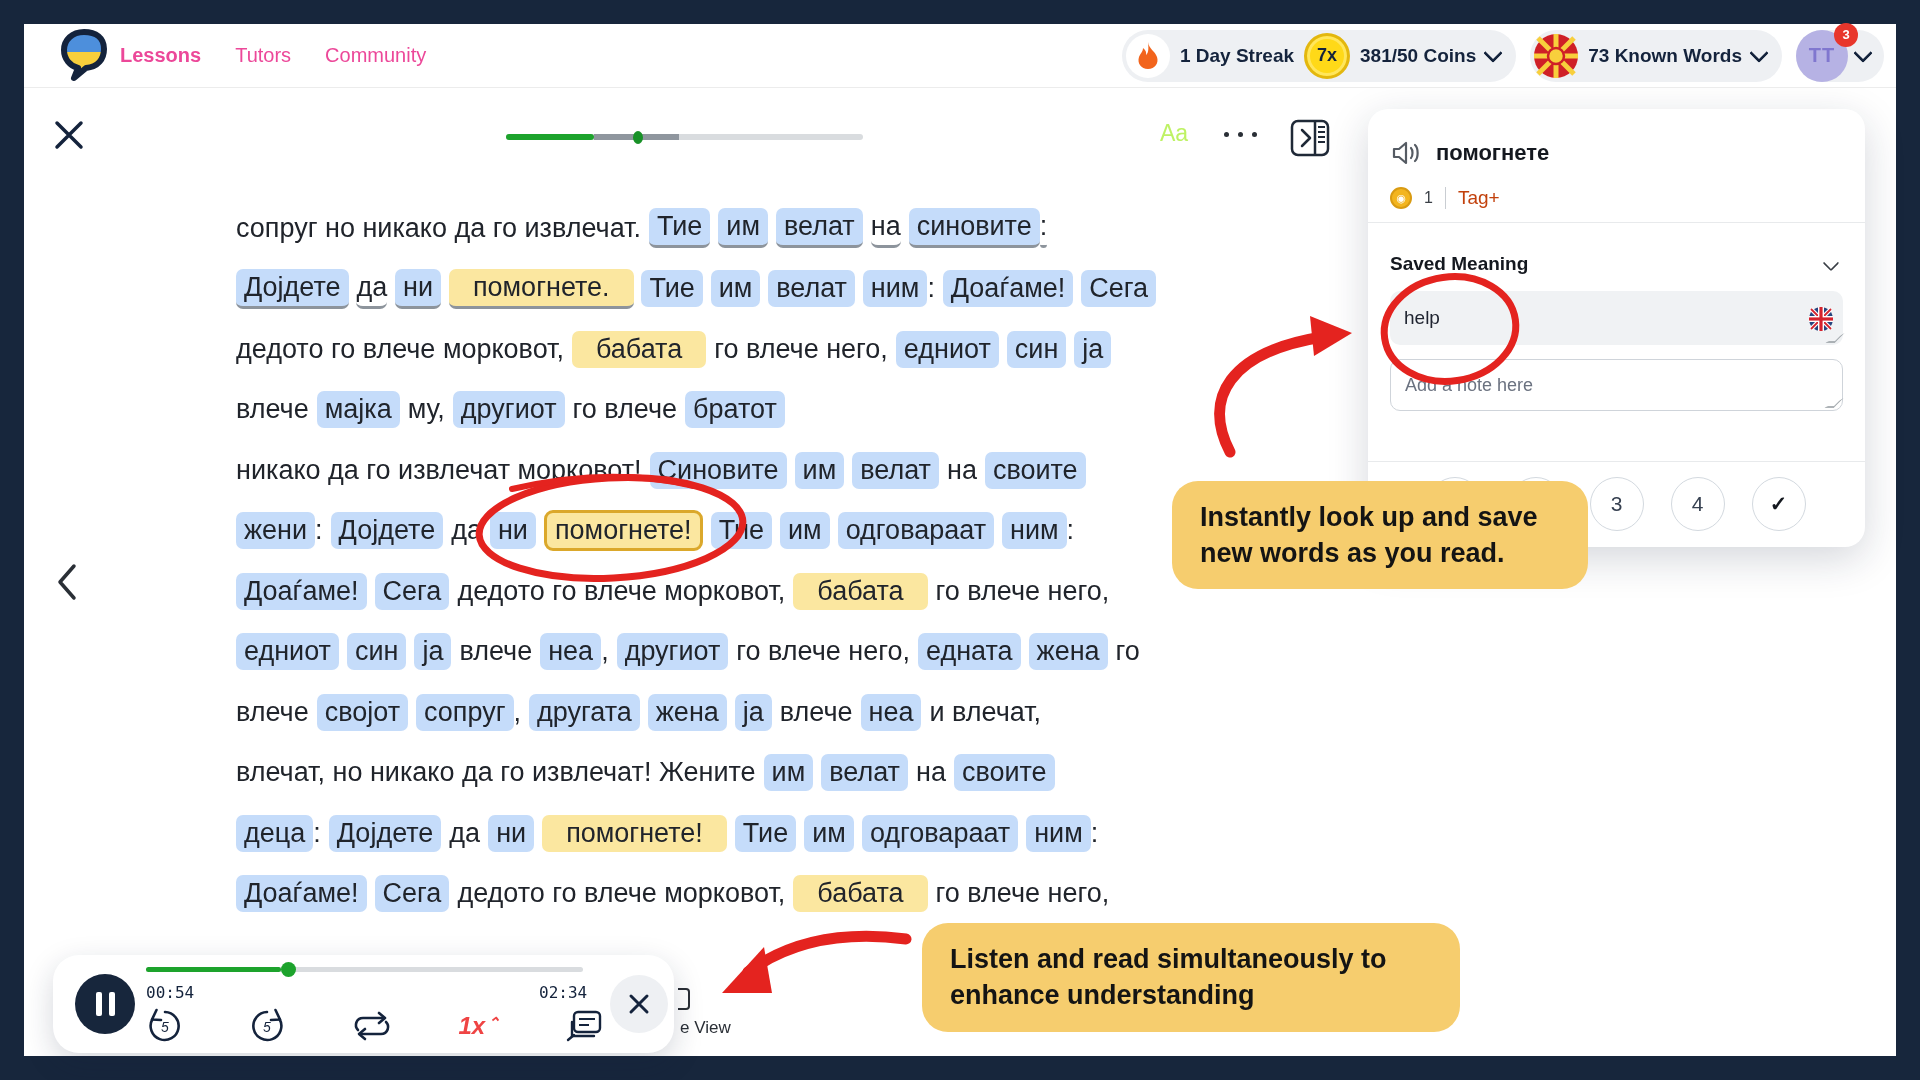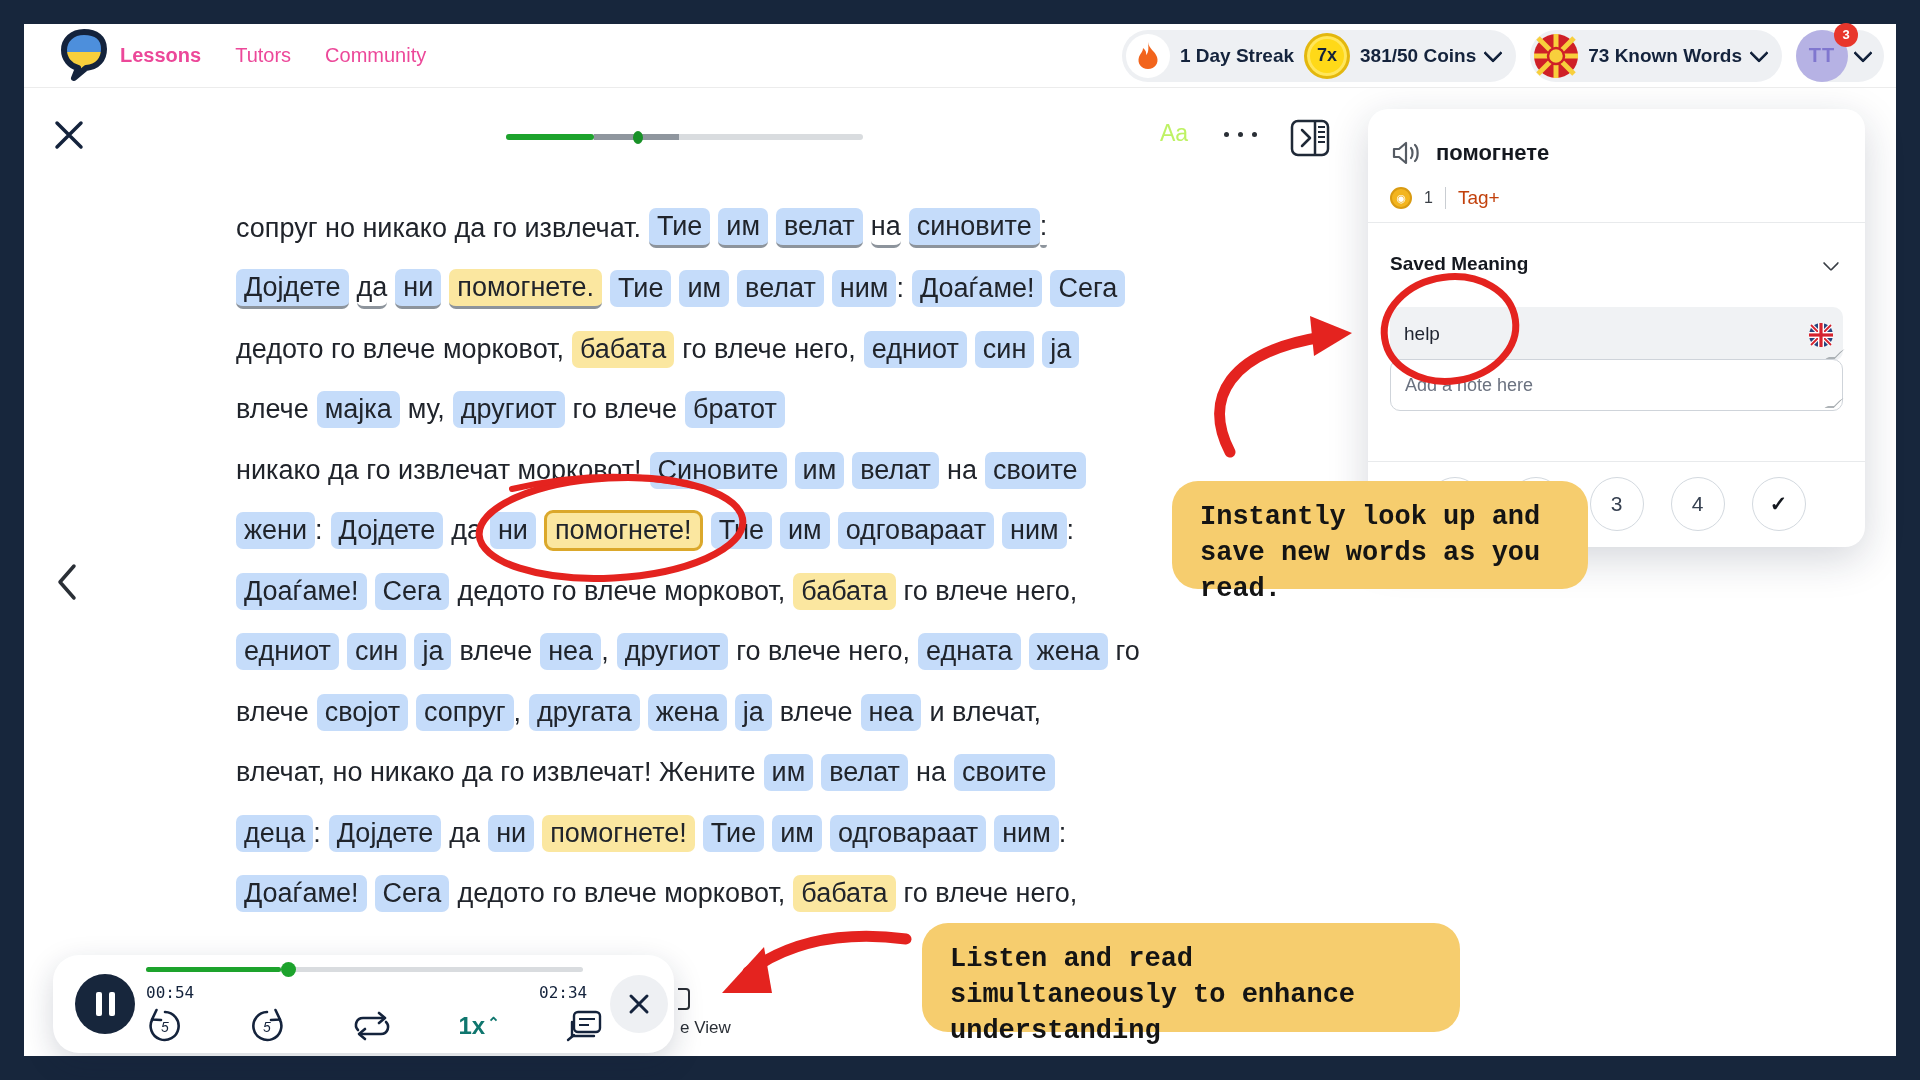--- a/index.html
+++ b/index.html
@@ -33,61 +33,61 @@
   .dots { position:absolute; left:1224px; top:132px; display:flex; gap:9px; z-index:16; cursor:pointer; }
   .dots i { width:5px; height:5px; border-radius:50%; background:#2a2f36; }
   .side-toggle { position:absolute; left:1288px; top:116px; z-index:16; cursor:pointer; }
 
   
   .reader { position:absolute; left:236px; top:198px; width:920px; font-size:27px; color:#20242b; z-index:4; }
   .rline { height:60.5px; display:flex; align-items:center; white-space:nowrap; }
   .tok { padding:3px 0; border-radius:7px; }
   .sp { display:inline-block; width:8px; }
   .s-b { background:#c5dcfa; padding:3px 8px; }
-  .s-y { background:#fbe7a0; padding:3px 8px; }
+  .s-y { background:#fbe7a0; padding:3px 24px; }
   .s-sel { background:#fbe7a0; padding:2px 8px; border:3px solid #dba82b; border-radius:9px; }
   .u { border-bottom:3px solid #8d949c; }
 
   .back-chev { position:absolute; left:52px; top:560px; z-index:6; cursor:pointer; }
 
   
   .panel { position:absolute; left:1368px; top:109px; width:497px; height:438px; background:#fff; border-radius:20px; box-shadow:0 12px 40px rgba(20,35,60,.18); z-index:10; }
   .pword-row { position:absolute; left:22px; top:30px; display:flex; align-items:center; gap:14px; }
   .pword { font-size:22px; font-weight:bold; color:#14181f; }
   .pmeta { position:absolute; left:22px; top:78px; display:flex; align-items:center; gap:12px; }
   .pcoin { width:22px; height:22px; border-radius:50%; background:#f3b51f; border:2px solid #d99b12; display:flex; align-items:center; justify-content:center; font-size:11px; color:#fff; }
   .pcoin-n { font-size:16px; color:#3a3f46; }
   .pdiv { width:1px; height:22px; background:#c9cdd2; }
   .ptag { font-size:19px; color:#c2410c; }
   .phr { position:absolute; left:0; right:0; top:113px; height:1px; background:#e8eaec; }
   .psec { position:absolute; left:22px; top:144px; font-size:19px; font-weight:bold; color:#14181f; }
   .psec-chev { position:absolute; right:28px; top:148px; width:12px; height:12px; border-right:2.5px solid #3a3f46; border-bottom:2.5px solid #3a3f46; transform:rotate(45deg); border-radius:2px; }
-  .meaning-box { position:absolute; left:22px; top:182px; width:453px; height:54px; background:#f0f2f4; border-radius:10px; display:flex; align-items:center; padding:0 14px; font-size:19px; color:#1f2430;margin-top:16px; }
+  .meaning-box { position:absolute; left:22px; top:182px; width:453px; height:54px; background:#f0f2f4; border-radius:10px; display:flex; align-items:center; padding:0 14px; font-size:19px; color:#1f2430; }
   .ukflag { position:absolute; right:10px; top:16px; }
   .rsz { position:absolute; right:3px; bottom:2px; width:10px; height:10px; border-right:2px solid #9aa0a6; border-bottom:2px solid #9aa0a6; transform:skew(-45deg,0) rotate(0deg); opacity:.8; clip-path:polygon(100% 0,100% 100%,0 100%); }
   .note-box { position:absolute; left:22px; top:250px; width:453px; height:52px; background:#fff; border:1.5px solid #cfd4da; border-radius:10px; display:flex; align-items:center; padding:0 14px; font-size:18px; color:#6b7280; }
   .phr2 { position:absolute; left:0; right:0; top:352px; height:1px; background:#e8eaec; }
   .ratings { position:absolute; left:0; right:0; top:368px; display:flex; justify-content:center; gap:27px; }
   .rcirc { width:54px; height:54px; border-radius:50%; border:1.5px solid #d3d9df; background:#fff; display:flex; align-items:center; justify-content:center; font-size:21px; color:#374151; cursor:pointer; }
 
   
-  .callout { position:absolute; background:#f6cd6e; border-radius:26px; font-weight:bold; color:#141414; font-size:27px; line-height:36px; padding:18px 28px; z-index:30;font-family:Liberation Mono, monospace; }
+  .callout { position:absolute; background:#f6cd6e; border-radius:26px; font-weight:bold; color:#141414; font-size:27px; line-height:36px; padding:18px 28px; z-index:30; }
   .co1 { left:1172px; top:481px; width:416px; height:108px; }
   .co2 { left:922px; top:911px; width:538px; height:109px;margin-top:12px; }
 
   
   .player { position:absolute; left:53px; top:955px; width:621px; height:98px; background:#fff; border-radius:26px; box-shadow:0 10px 30px rgba(20,35,60,.18); z-index:20; }
   .pause-btn { position:absolute; left:22px; top:19px; width:60px; height:60px; border-radius:50%; background:#17263c; display:flex; align-items:center; justify-content:center; gap:7px; cursor:pointer; }
   .pause-btn i { width:6px; height:24px; background:#fff; border-radius:2px; }
   .pbar { position:absolute; left:93px; top:12px; width:437px; height:5px; border-radius:3px; background:#d9dcdf; }
   .pbar-fill { position:absolute; left:0; top:0; height:5px; width:31%; background:#1da32c; border-radius:3px; }
   .pbar-dot { position:absolute; left:31%; top:-5px; width:15px; height:15px; border-radius:50%; background:#1da32c; }
   .ptime { position:absolute; font-family:"DejaVu Sans Mono", monospace; font-size:16px; color:#14233c; top:28px; }
   .picons { position:absolute; left:93px; right:70px; top:52px; display:flex; justify-content:space-between; align-items:center; }
-  .speed { font-size:24px; font-weight:bold; color:#0f766e; display:flex; align-items:flex-start; gap:2px; cursor:pointer; }
+  .speed { font-size:24px; font-style:italic; font-weight:bold; color:#ef4444; display:flex; align-items:flex-start; gap:2px; cursor:pointer; }
   .speed small { font-size:15px; font-weight:bold; margin-top:2px; }
   .player-x { position:absolute; left:610px; top:975px; width:58px; height:58px; border-radius:50%; background:#eef0f3; display:flex; align-items:center; justify-content:center; z-index:21; cursor:pointer; }
 
   .view-frag { position:absolute; left:680px; top:1018px; font-size:17px; color:#2a2f36; z-index:2; }
   .brack-frag { position:absolute; left:678px; top:988px; width:12px; height:22px; border:2.5px solid #2a2f36; border-left:none; border-radius:0 4px 4px 0; z-index:2; }
   .ticon-frag { position:absolute; left:1258px; top:1006px; z-index:3; }
 
   .annot { position:absolute; left:0; top:0; width:1920px; height:1080px; pointer-events:none; z-index:40; }
 </style>
 </head>

